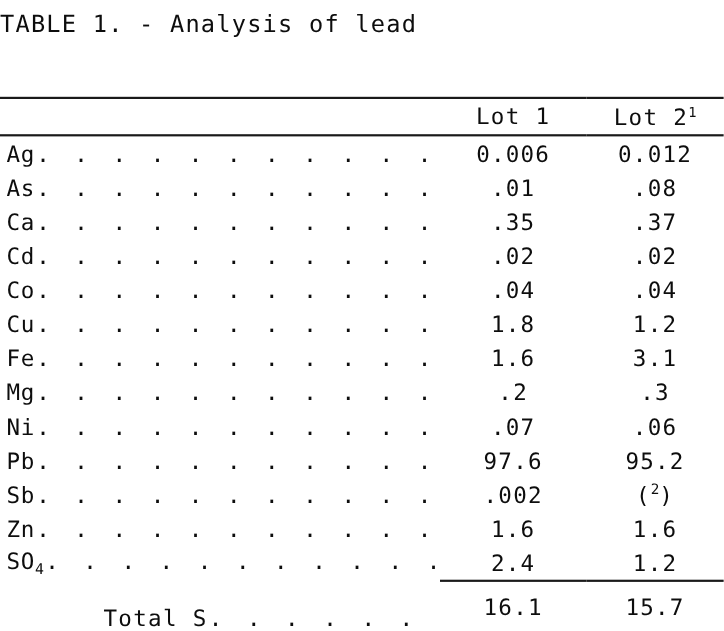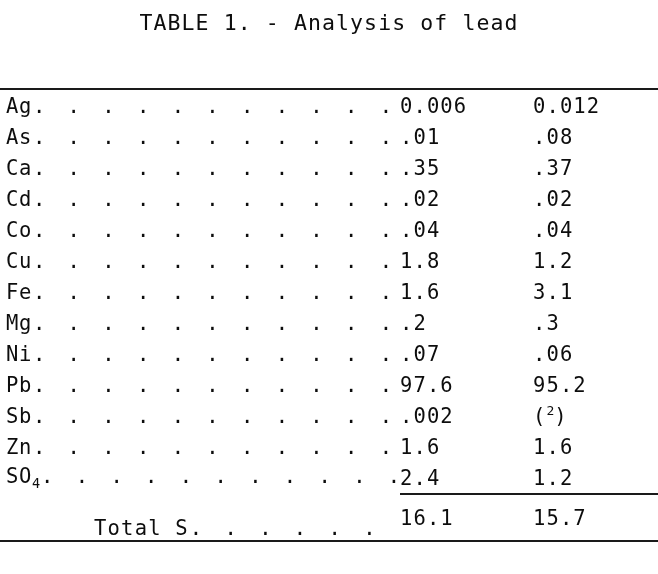--- a/index.html
+++ b/index.html
@@ -19,21 +19,20 @@
   .page {
     position: relative;
     width: 658px;
     height: 574px;
     box-sizing: border-box;
   }
 
   
   .title-block {
     padding-top: 6px;
-    text-align: center;
     line-height: 33px;
     font-size: 21.5px;
     letter-spacing: 1.1px;
   }
   .title-line { display: block; white-space: pre; }
   .title-line-2 { letter-spacing: 1.1px; }
 
   
   .table-wrap {
     position: absolute;
@@ -106,21 +105,21 @@
   .dots {
     flex: 1 1 auto;
     overflow: hidden;
     white-space: nowrap;
     letter-spacing: 5.0px;
     margin-left: 1px;
     font-size: 20.5px;
   }
 
   td.val-cell {
-    text-align: left;
+    text-align: center;
     letter-spacing: 1.1px;
     white-space: nowrap;
   }
   td.val-cell .sup {
     font-size: 13px;
     vertical-align: super;
     letter-spacing: 0;
   }
 
   
@@ -158,20 +157,25 @@
         <col class="c-lot1">
         <col class="c-lot2">
       </colgroup>
       <tbody id="tbl-body">
 
       <tr class="rule-top">
             <td style="height: 0px;"></td>
             <td style="height: 0px;"></td>
             <td style="height: 0px;"></td>
           </tr>
+          <tr class="hdr-row">
+            <td></td>
+            <td class="hdr-cell vsep-l"><span>Lot 1</span></td>
+            <td class="hdr-cell vsep-l"><span>Lot 2</span><span class="sup">1</span></td>
+          </tr>
           <tr class="data-row">
             <td class="label-cell">
               <span class="leader-line">
                 <span class="elem"><span>Ag</span></span>
                 <span class="dots">. . . . . . . . . . . . . . . . . . . . . . . . . . . . . . . . . . . .</span>
               </span>
             </td>
             <td class="val-cell vsep-l">0.006</td>
             <td class="val-cell vsep-l">0.012</td>
           </tr>

